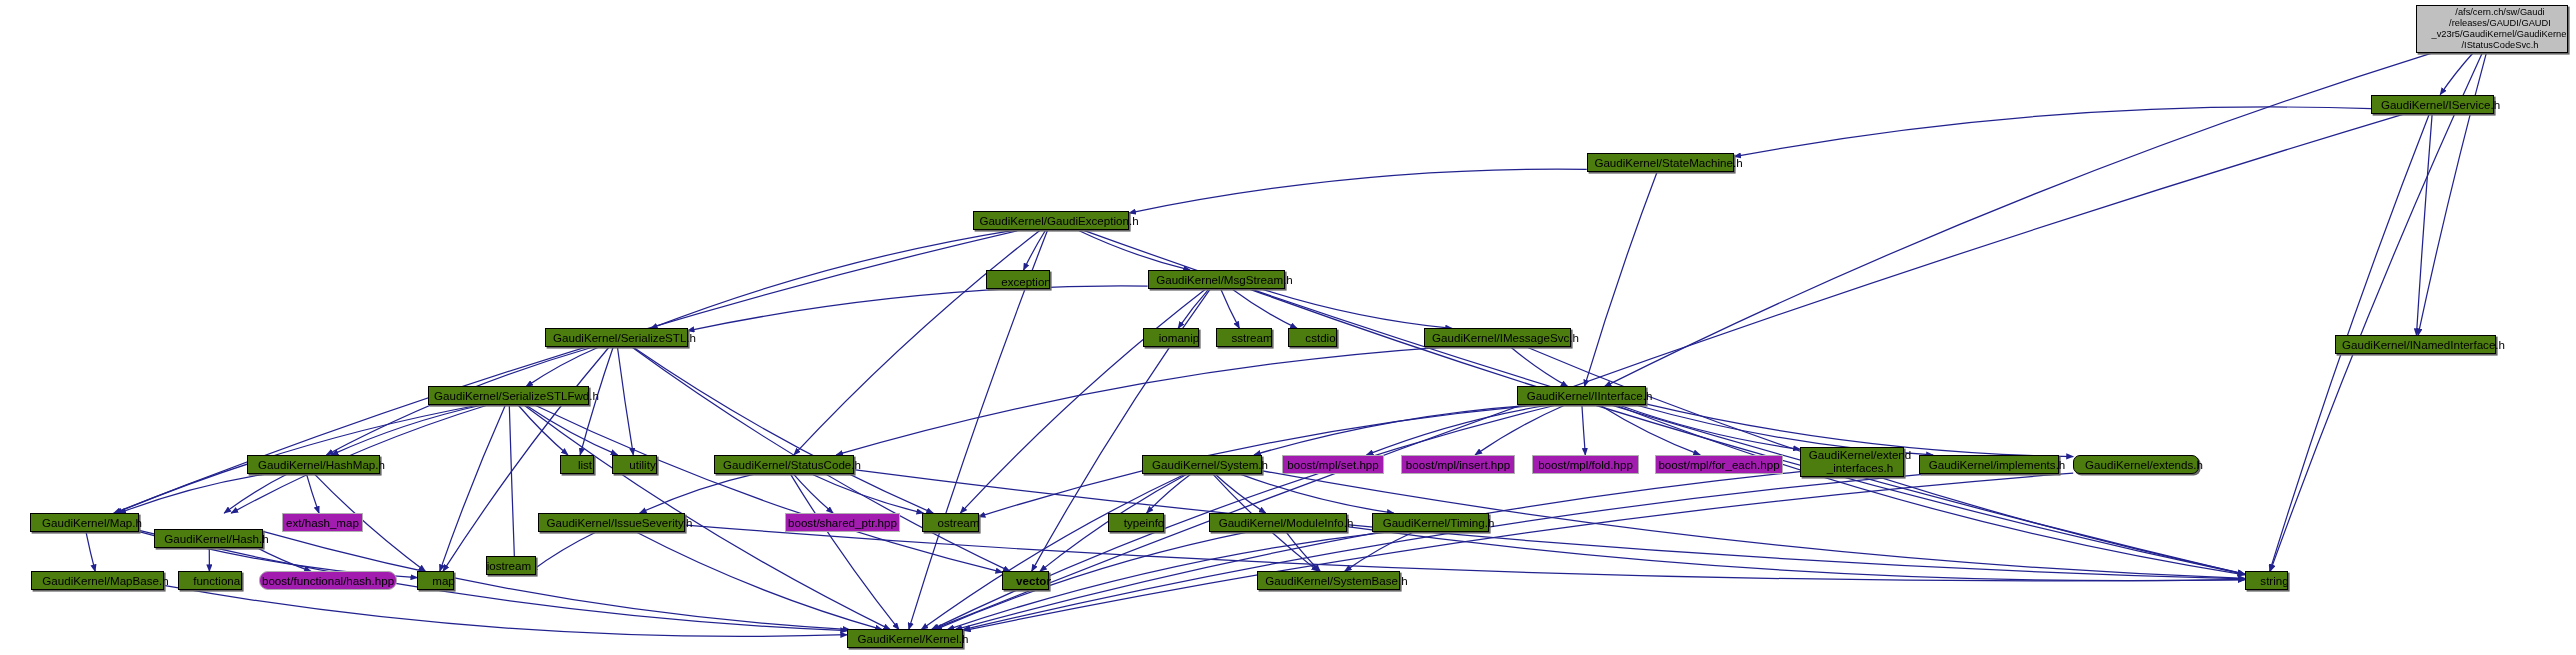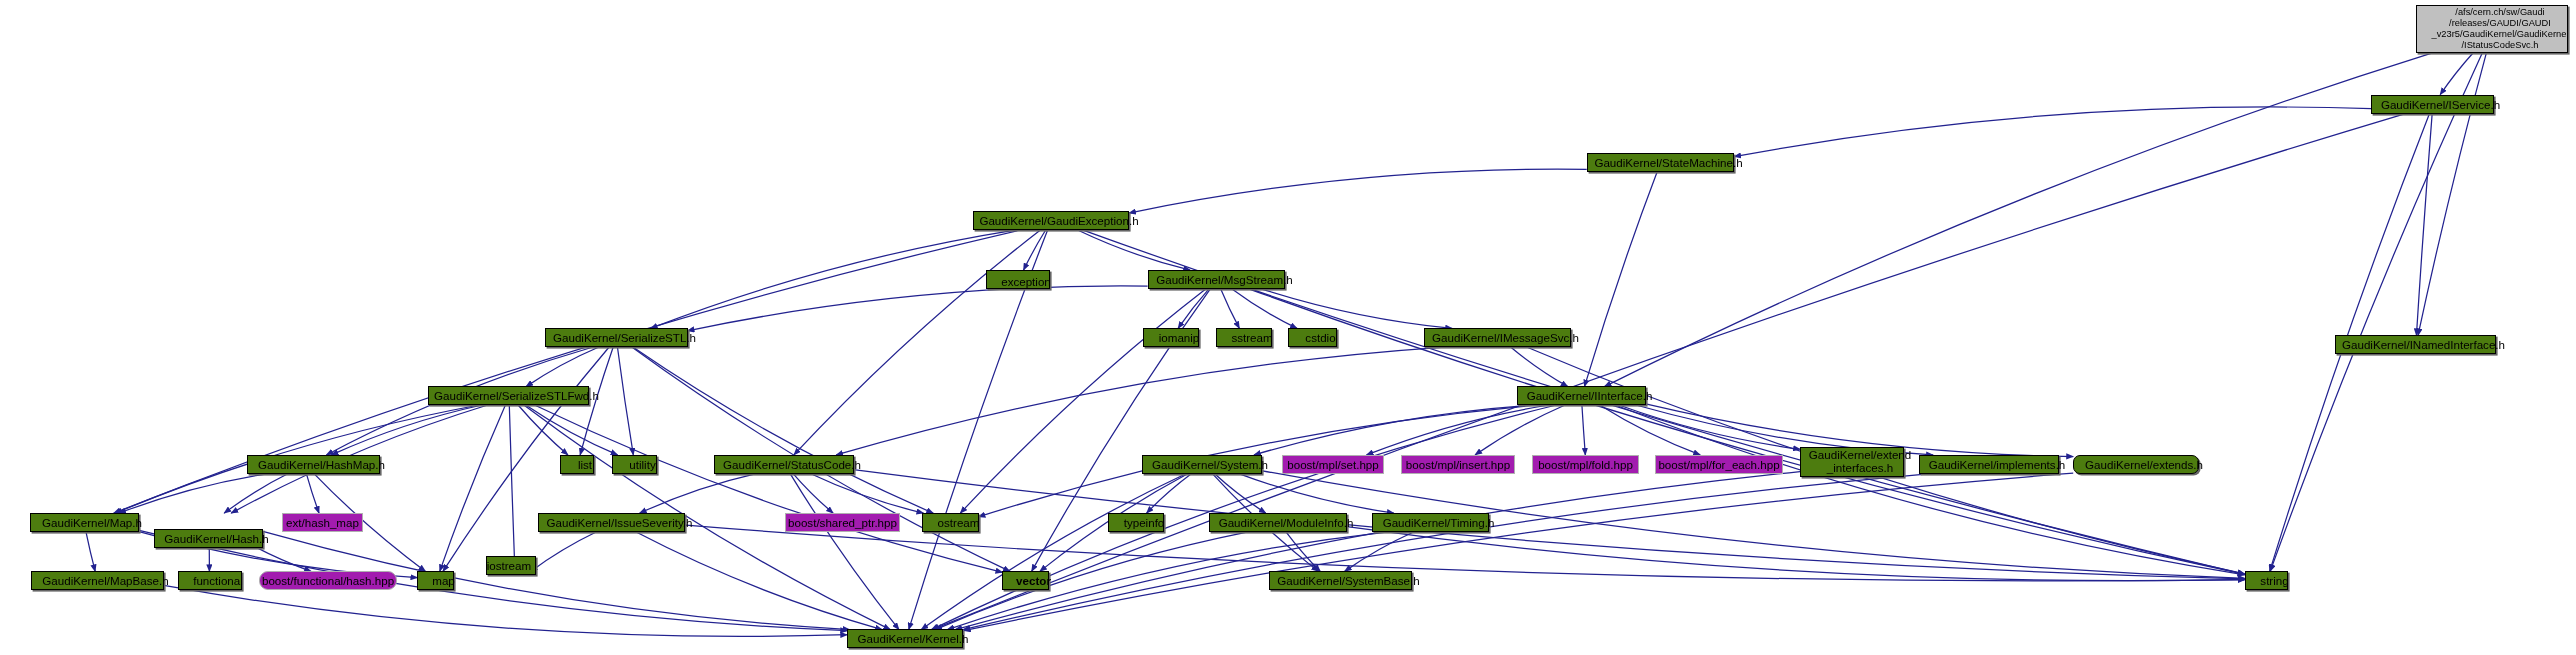--- a/index.html
+++ b/index.html
@@ -238,21 +238,21 @@
       </div>
       <div class="node-box plain shadowed" style="left: 417px; top: 571px; width: 37px; height: 18.6px;">
         <span class="node-label">map</span>
       </div>
       <div class="node-box plain shadowed" style="left: 486px; top: 556px; width: 50px; height: 18.6px; justify-content: flex-end;">
         <span class="node-label">iostream</span>
       </div>
       <div class="node-box plain shadowed" style="left: 1002px; top: 571px; width: 47px; height: 18.6px; font-weight: bold;">
         <span class="node-label">vector</span>
       </div>
-      <div class="node-box plain shadowed" style="left: 1257px; top: 571px; width: 143px; height: 18.6px; margin-left: 12px;">
+      <div class="node-box plain shadowed" style="left: 1257px; top: 571px; width: 143px; height: 18.6px;">
         <span class="node-label">GaudiKernel/SystemBase.h</span>
       </div>
       <div class="node-box plain shadowed" style="left: 2245px; top: 571px; width: 43px; height: 18.6px;">
         <span class="node-label">string</span>
       </div>
       <div class="node-box plain shadowed" style="left: 847px; top: 629px; width: 116px; height: 18.6px;">
         <span class="node-label">GaudiKernel/Kernel.h</span>
       </div>
     </div>
 </div>

